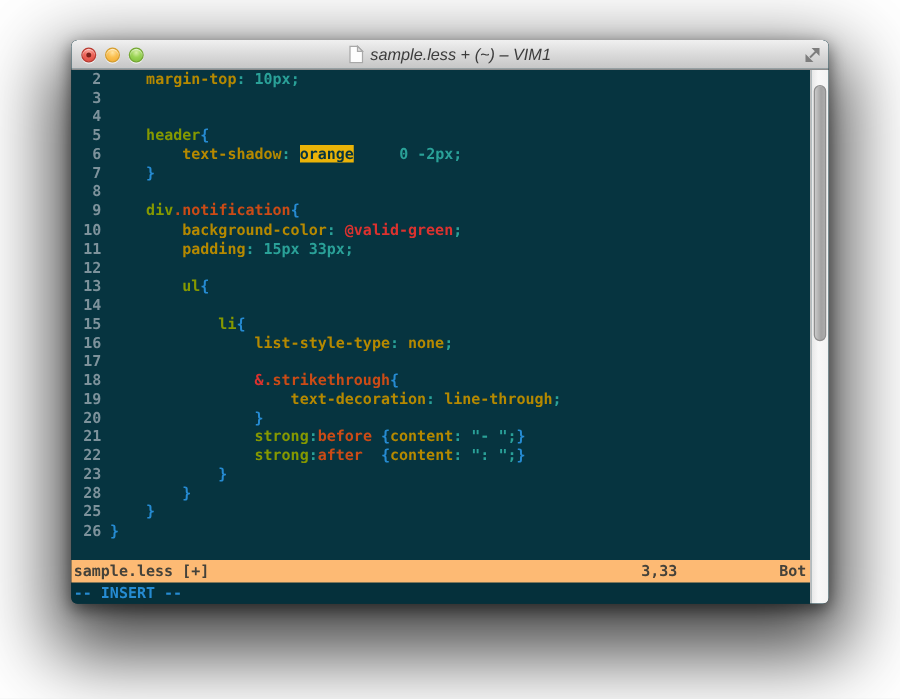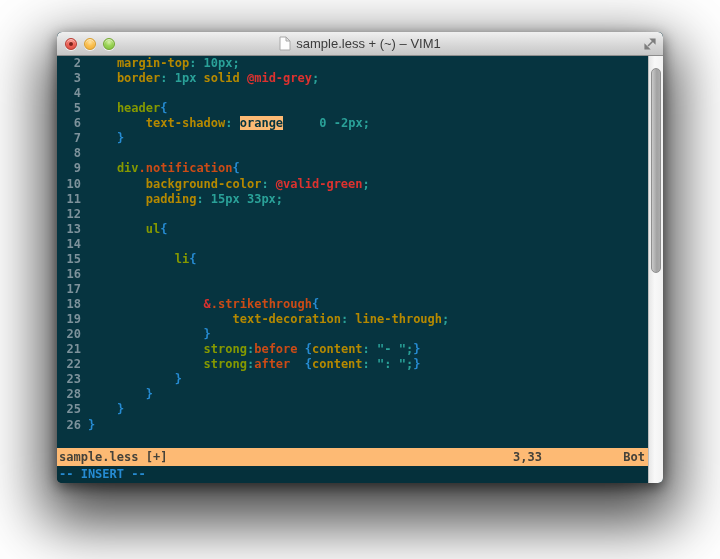--- a/index.html
+++ b/index.html
@@ -14,21 +14,21 @@
     background:#063440;
     overflow:hidden;
   }
 
   
   .titlebar {
     position:relative; height:24px;
     background:linear-gradient(#f0f0f0, #d8d8d8 55%, #c6c6c6);
     border-bottom:1px solid #8d8d8d;
     border-radius:5px 5px 0 0;
-    display:flex; 
+    display:flex; font-style:italic;
   }
   .traffic { position:absolute; left:8px; top:6px; display:flex; gap:7px; }
   .light { width:12px; height:12px; border-radius:50%; position:relative;
            box-shadow: inset 0 1px 1px rgba(255,255,255,0.65), 0 1px 0 rgba(255,255,255,0.7); }
   .light.red   { background:radial-gradient(circle at 50% 30%, #ffa89d 0%, #ee6156 45%, #d4473c 100%);
                  border:1px solid #b93a30; }
   .light.red::after { content:""; position:absolute; left:3px; top:3px; width:4px; height:4px;
                  border-radius:50%; background:#7c211a; }
   .light.yellow{ background:radial-gradient(circle at 50% 30%, #ffe3a0 0%, #fbc050 45%, #f0a830 100%);
                  border:1px solid #d79e2c; }
@@ -94,34 +94,34 @@
           <path d="M8.2 2.2 h3.6 v3.6 z"></path>
           <path d="M5.8 11.8 h-3.6 v-3.6 z"></path>
         </g>
       </svg>
     </div>
 
     <div class="vim-body">
       <div class="vim-main">
         <div class="code-area" id="code-area">
             <div class="row"><span class="ln">2</span><span class="code"><span style="color: rgb(181, 137, 0); margin-top: 36px;">    margin-top</span><span style="color: rgb(42, 161, 152);">: 10px;</span></span></div>
-            <div class="row"><span class="ln">3</span><span class="code"><span style="color: rgb(181, 137, 0);">    border</span><span style="color: rgb(42, 161, 152);">: 1px </span><span style="color: rgb(181, 137, 0);">solid</span><span style="color: rgb(42, 161, 152);"> </span><span style="color: rgb(220, 50, 47);">@mid-grey</span><span style="color: rgb(42, 161, 152);">;</span></span></div>
+            <div class="row"><span class="ln">3</span></div>
             <div class="row"><span class="ln">4</span><span class="code"></span></div>
             <div class="row"><span class="ln">5</span><span class="code"><span style="color: rgb(133, 153, 0);">    header</span><span style="color: rgb(38, 139, 210);">{</span></span></div>
-            <div class="row"><span class="ln">6</span><span class="code"><span style="color: rgb(181, 137, 0);">        text-shadow</span><span style="color: rgb(42, 161, 152);">: </span><span style="background: #fdba74; color: rgb(6, 52, 64);">orange</span><span style="color: rgb(42, 161, 152); margin-left: 29px;"> 0 -2px;</span></span></div>
+            <div class="row"><span class="ln">6</span><span class="code"><span style="color: rgb(181, 137, 0);">        text-shadow</span><span style="color: rgb(42, 161, 152);">: </span><span style="background: #eab308; color: rgb(6, 52, 64);">orange</span><span style="color: rgb(42, 161, 152); margin-left: 29px;"> 0 -2px;</span></span></div>
             <div class="row"><span class="ln">7</span><span class="code"><span style="color: rgb(38, 139, 210);">    }</span></span></div>
             <div class="row"><span class="ln">8</span><span class="code"></span></div>
             <div class="row"><span class="ln">9</span><span class="code"><span style="color: rgb(133, 153, 0);">    div</span><span style="color: rgb(203, 75, 22);">.notification</span><span style="color: rgb(38, 139, 210);">{</span></span></div>
             <div class="row"><span class="ln">10</span><span class="code"><span style="color: rgb(181, 137, 0);">        background-color</span><span style="color: rgb(42, 161, 152);">: </span><span style="color: rgb(220, 50, 47); margin-top: 48px;">@valid-green</span><span style="color: rgb(42, 161, 152);">;</span></span></div>
             <div class="row"><span class="ln">11</span><span class="code"><span style="color: rgb(181, 137, 0);">        padding</span><span style="color: rgb(42, 161, 152);">: 15px 33px;</span></span></div>
             <div class="row"><span class="ln">12</span><span class="code"></span></div>
             <div class="row"><span class="ln">13</span><span class="code"><span style="color: rgb(133, 153, 0);">        ul</span><span style="color: rgb(38, 139, 210);">{</span></span></div>
             <div class="row"><span class="ln">14</span></div>
             <div class="row"><span class="ln">15</span><span class="code"><span style="color: rgb(133, 153, 0);">            li</span><span style="color: rgb(38, 139, 210);">{</span></span></div>
-            <div class="row"><span class="ln">16</span></div>
+            <div class="row"><span class="ln">16</span><span class="code"><span style="color: rgb(181, 137, 0);">                list-style-type</span><span style="color: rgb(42, 161, 152);">: </span><span style="color: rgb(181, 137, 0);">none</span><span style="color: rgb(42, 161, 152);">;</span></span></div>
             <div class="row"><span class="ln">17</span><span class="code"></span></div>
             <div class="row"><span class="ln">18</span><span class="code"><span style="color: rgb(220, 50, 47);">                &amp;</span><span style="color: rgb(203, 75, 22);">.strikethrough</span><span style="color: rgb(38, 139, 210);">{</span></span></div>
             <div class="row"><span class="ln">19</span><span class="code"><span style="color: rgb(181, 137, 0);">                    text-decoration</span><span style="color: rgb(42, 161, 152);">: </span><span style="color: rgb(181, 137, 0);">line-through</span><span style="color: rgb(42, 161, 152);">;</span></span></div>
             <div class="row"><span class="ln">20</span><span class="code"><span style="color: rgb(38, 139, 210);">                }</span></span></div>
             <div class="row"><span class="ln">21</span><span class="code"><span style="color: rgb(133, 153, 0);">                strong</span><span style="color: rgb(42, 161, 152);">:</span><span style="color: rgb(203, 75, 22);">before</span><span style="color: rgb(42, 161, 152);"> </span><span style="color: rgb(38, 139, 210);">{</span><span style="color: rgb(181, 137, 0);">content</span><span style="color: rgb(42, 161, 152);">: "- ";</span><span style="color: rgb(38, 139, 210);">}</span></span></div>
             <div class="row"><span class="ln">22</span><span class="code"><span style="color: rgb(133, 153, 0);">                strong</span><span style="color: rgb(42, 161, 152);">:</span><span style="color: rgb(203, 75, 22);">after</span><span style="color: rgb(42, 161, 152);">  </span><span style="color: rgb(38, 139, 210);">{</span><span style="color: rgb(181, 137, 0);">content</span><span style="color: rgb(42, 161, 152);">: ": ";</span><span style="color: rgb(38, 139, 210);">}</span></span></div>
             <div class="row"><span class="ln">23</span><span class="code"><span style="color: rgb(38, 139, 210);">            }</span></span></div>
             <div class="row"><span class="ln">28</span><span class="code"><span style="color: rgb(38, 139, 210);">        }</span></span></div>
             <div class="row"><span class="ln">25</span><span class="code"><span style="color: rgb(38, 139, 210);">    }</span></span></div>
             <div class="row"><span class="ln">26</span><span class="code"><span style="color: rgb(38, 139, 210);">}</span></span></div>

